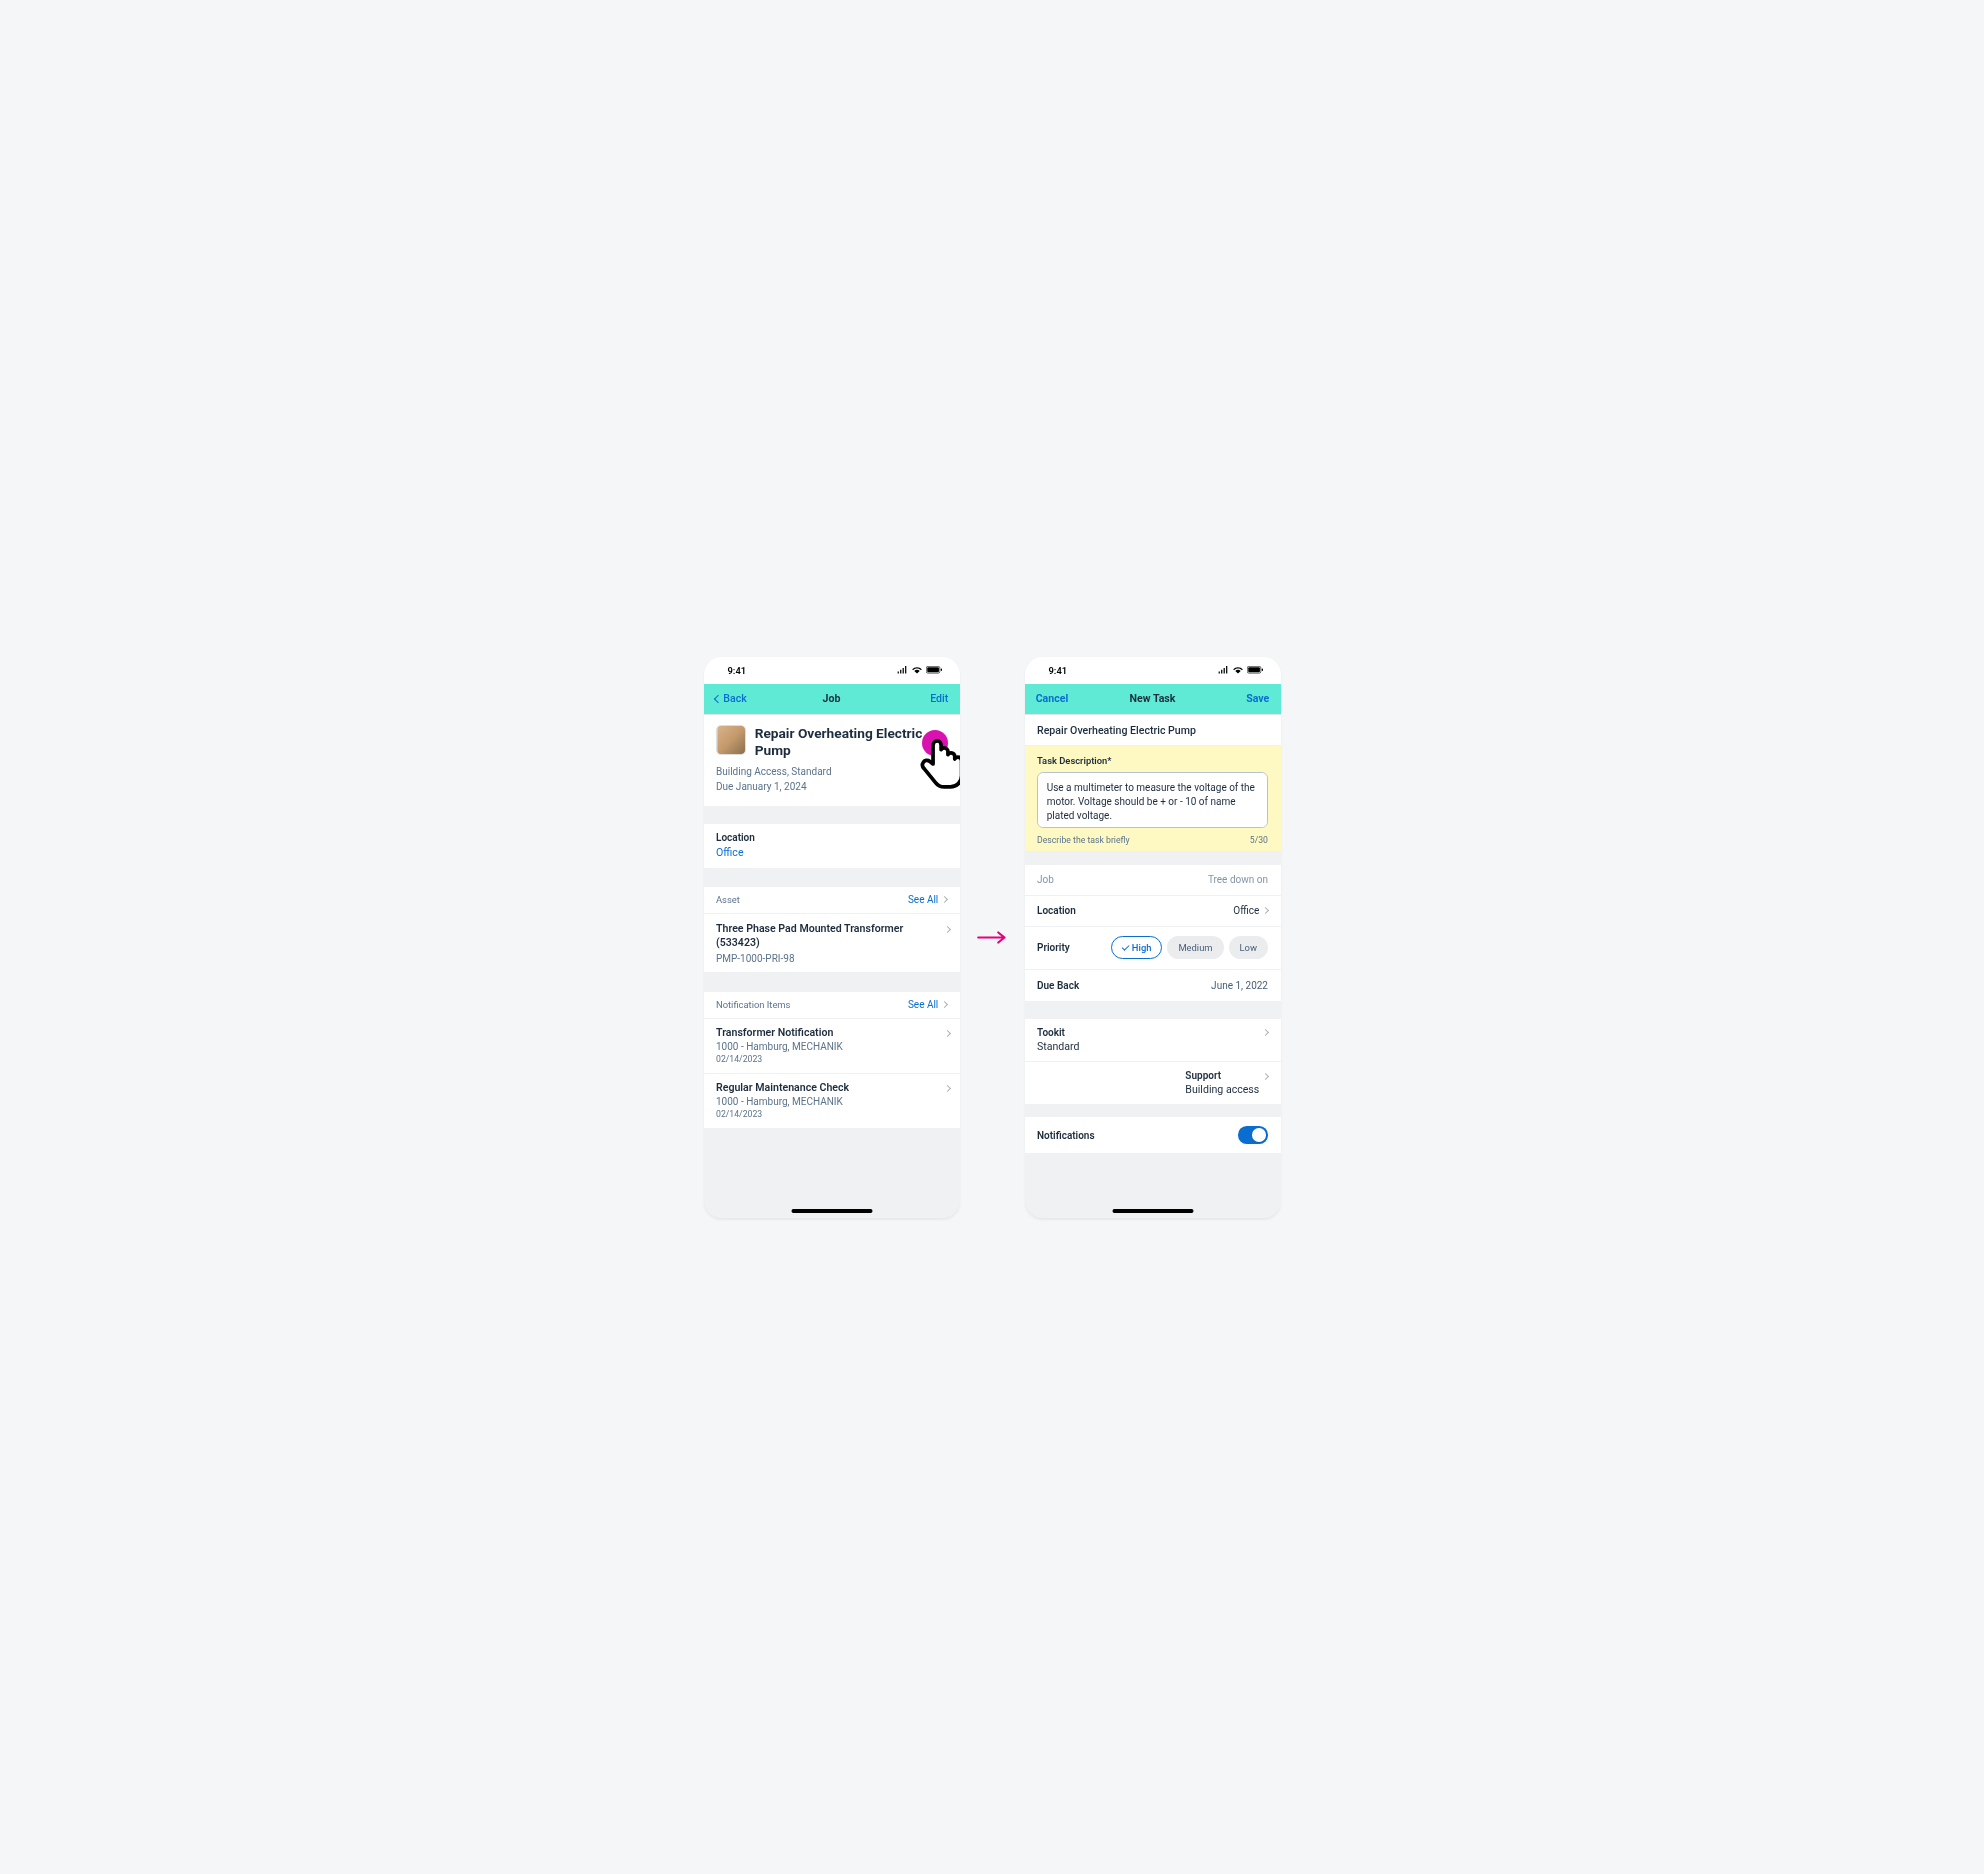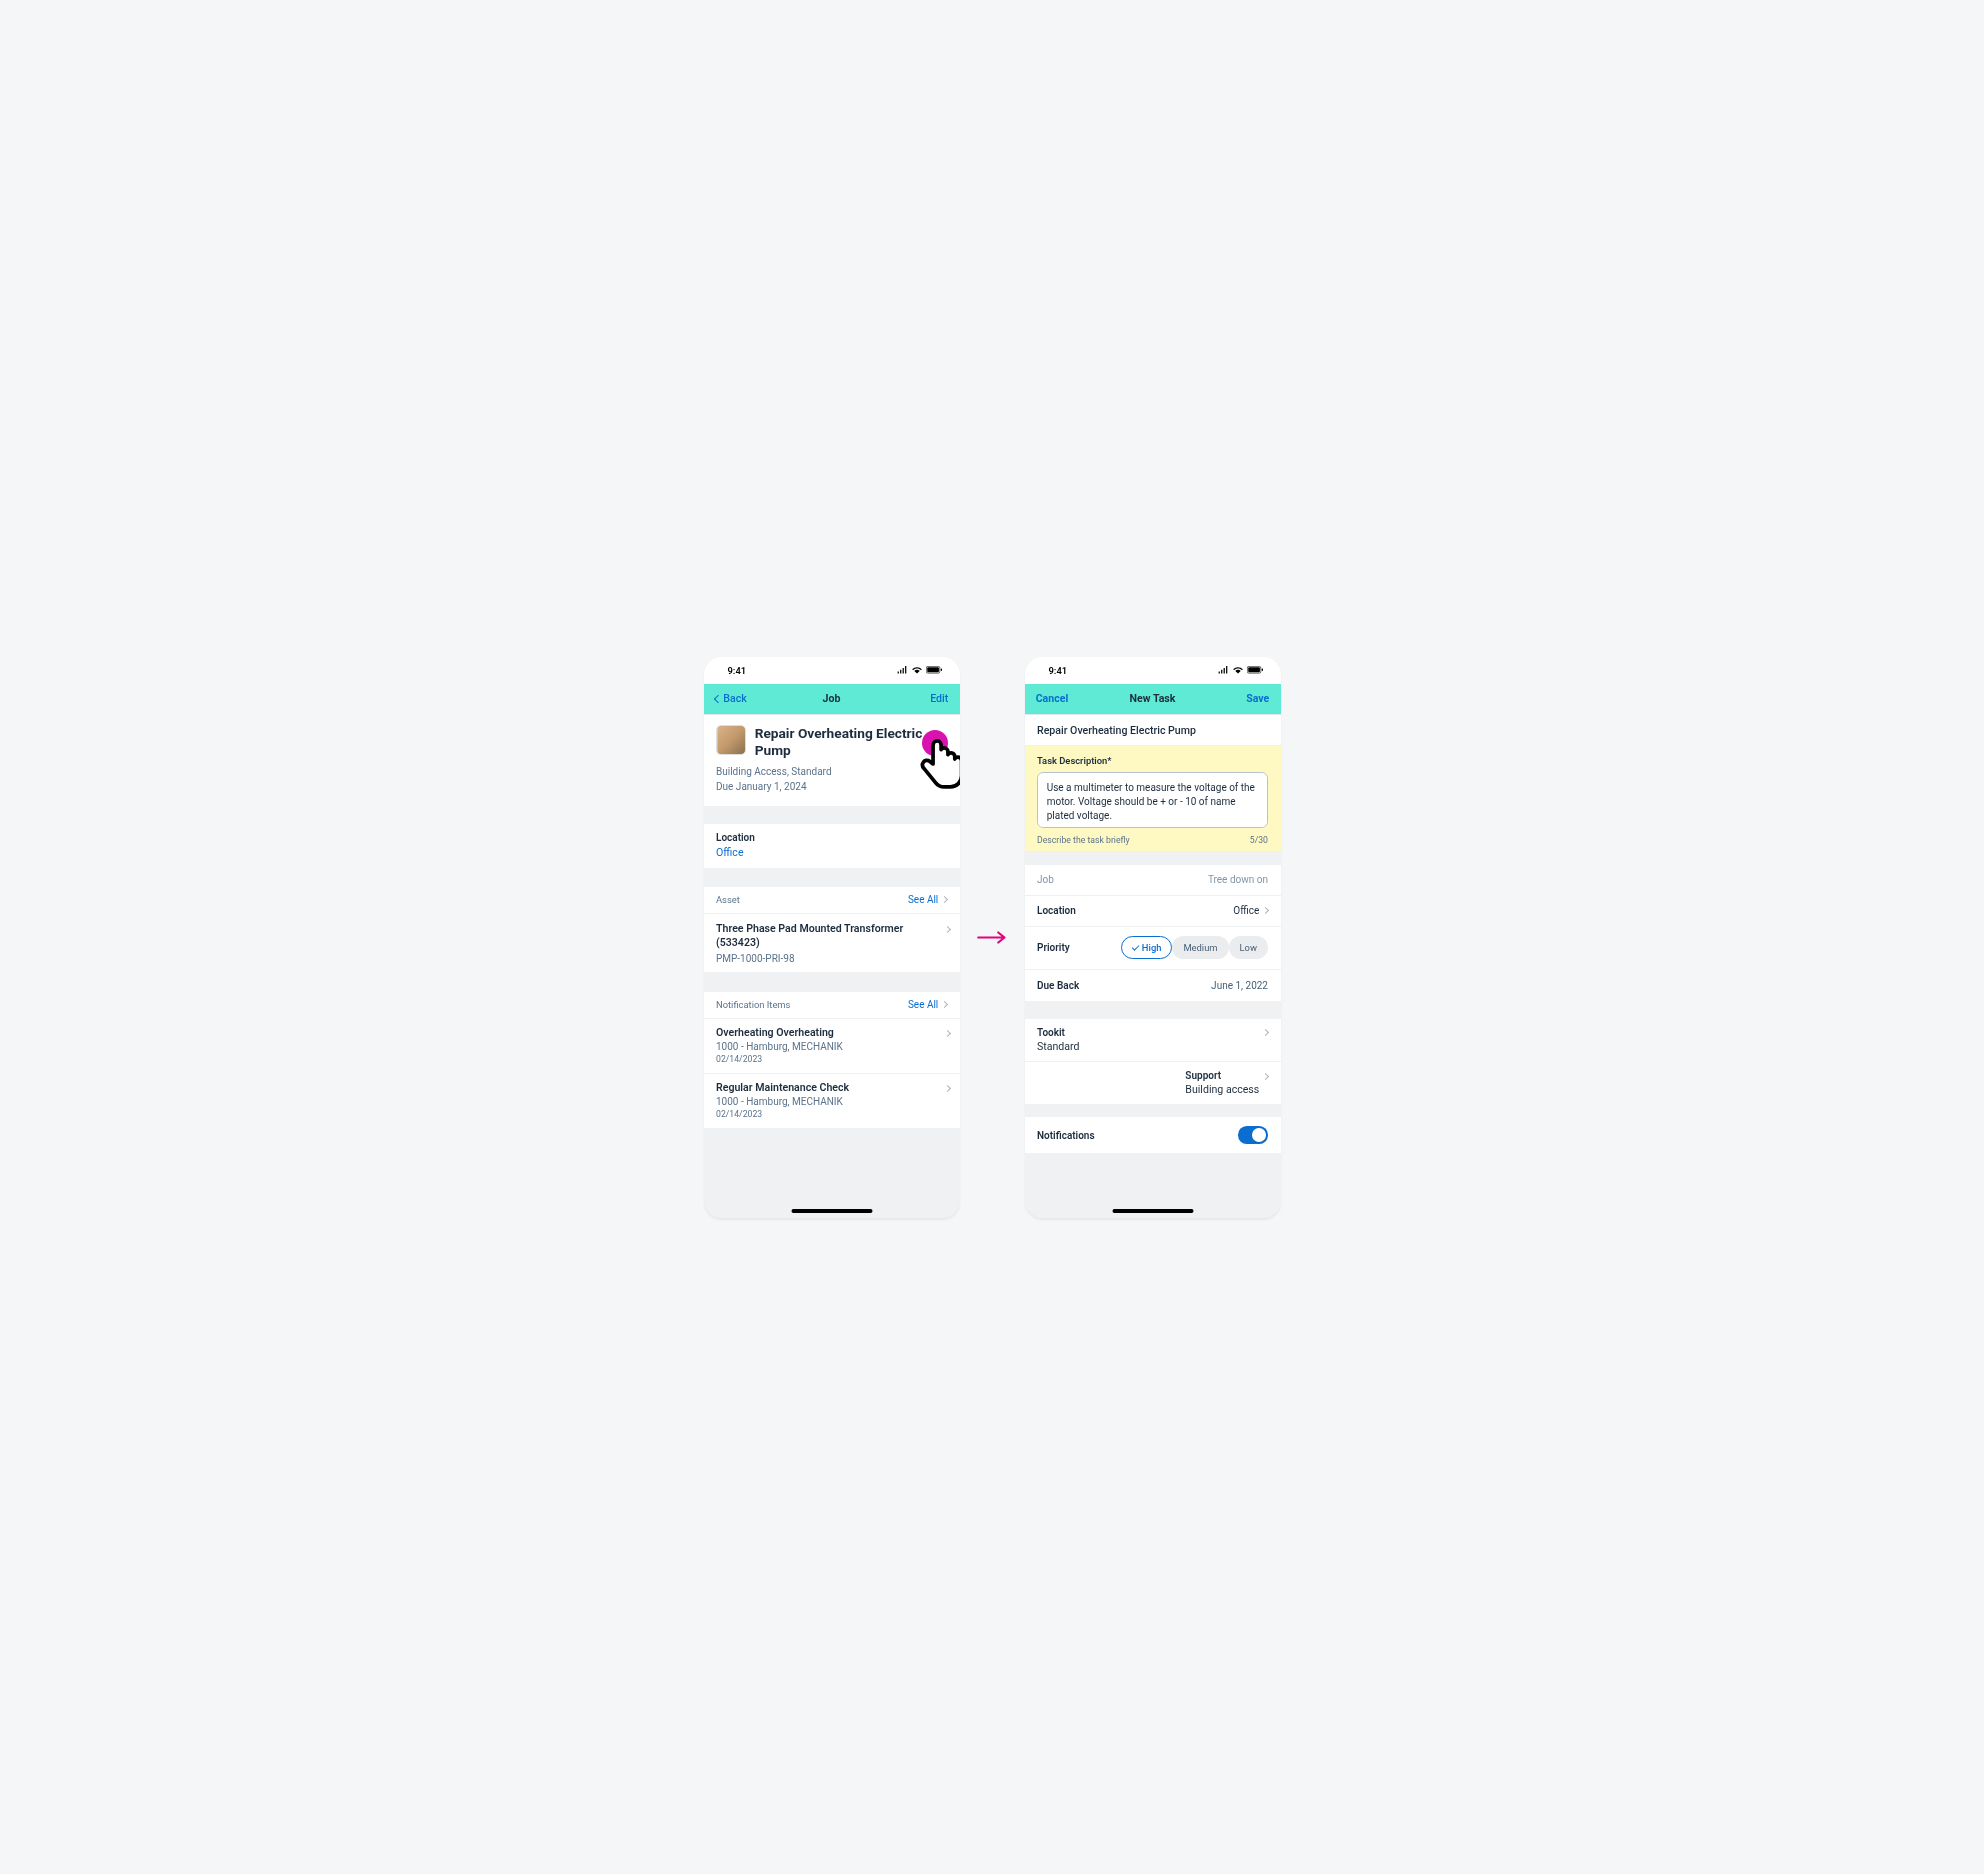--- a/index.html
+++ b/index.html
@@ -99,21 +99,21 @@
     width:100%; border:0.6px solid #b8c2cc; border-radius:6.2px;
     padding:7.5px 8.7px; font-size:10px; color:#1d2d3e; line-height:1.4;
     font-family:inherit; resize:none; min-height:56px;
   }
   .helper { display:flex; justify-content:space-between; color:#5b738b; font-size:8.7px; padding-top:5px;gap:20px;}
   .row-kv { background:#fff; display:flex; justify-content:space-between; align-items:center; padding:9.4px 12.5px; border-bottom:0.6px solid #eef0f2; min-height:31px;}
   .row-kv .k { color:#1d2d3e; font-size:10px; font-weight:600;}
   .row-kv .v { color:#1d2d3e; font-size:10px; display:flex; align-items:center;margin-left:6px;}
   .row-kv .v.muted { color:#8396a8;}
   .row-kv .v.date { color:#475e75;}
-  .seg { display:flex; }
+  .seg { display:flex; gap:5px;}
   .seg-btn {
     padding:5px 10px; border-radius:12.5px; font-size:9.4px; cursor:pointer;
     background:#eaecee; color:#475e75; border:0.6px solid transparent;
     display:flex; align-items:center; gap:3.1px;
   }
   .seg-btn.sel { background:#fff; border:0.9px solid #0a6ed1; color:#0a6ed1; font-weight:500;}
   .check { display:inline-block; width:6.9px; height:3.7px; border-left:1.2px solid #0a6ed1; border-bottom:1.2px solid #0a6ed1; transform:rotate(-45deg); margin-top:-2.5px;}
   .stack-row { background:#fff; padding:7.5px 12.5px 8.7px; display:flex; justify-content:space-between; align-items:flex-start; border-bottom:0.6px solid #eef0f2;}
   .stack-row .col { display:flex; flex-direction:column; gap:1.9px;}
   .stack-row .k { color:#1d2d3e; font-size:10px; font-weight:600;}
@@ -209,21 +209,21 @@
 
     <div class="section-head">
       <span class="row-label-gray">Notification Items</span>
       <span style="display:flex;align-items:center;">
         <span class="link">See All</span>
         <span class="chevron-r"></span>
       </span>
     </div>
     <div class="notif-item">
       <div class="txt">
-        <span class="notif-title">Overheating Overheating</span>
+        <span class="notif-title">Transformer Notification</span>
         <span class="notif-sub">1000 - Hamburg, MECHANIK</span>
         <span class="notif-date">02/14/2023</span>
       </div>
       <span class="chevron-r" style="margin-top:5px;"></span>
     </div>
     <div class="notif-item">
       <div class="txt">
         <span class="notif-title">Regular Maintenance Check</span>
         <span class="notif-sub">1000 - Hamburg, MECHANIK</span>
         <span class="notif-date">02/14/2023</span>

